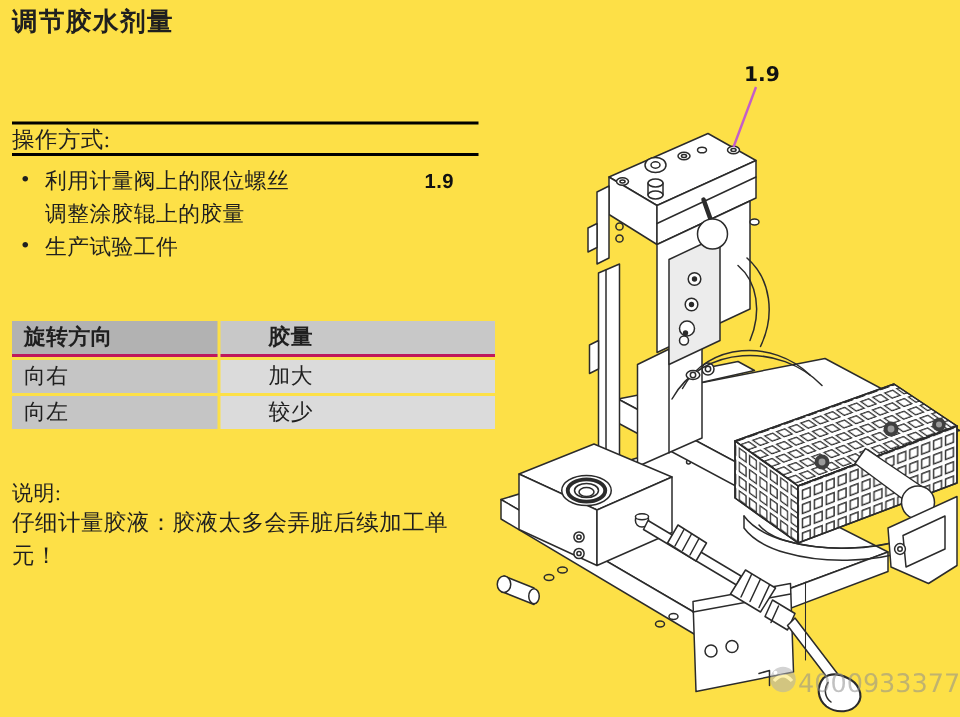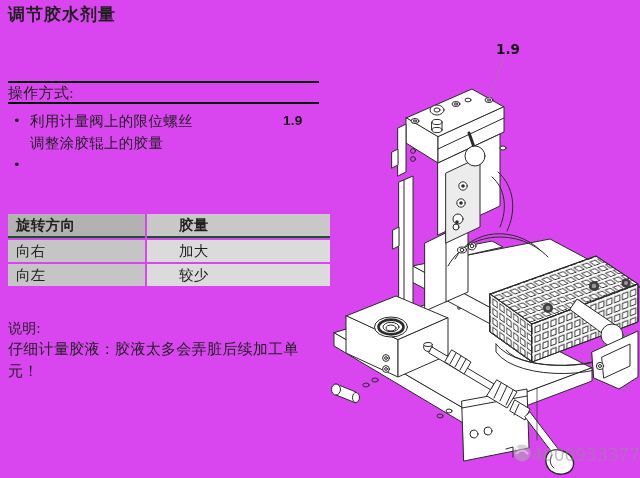--- a/index.html
+++ b/index.html
@@ -1,37 +1,37 @@
 <!DOCTYPE html>
 <html><head>
 <meta charset="utf-8">
 <style>
   html,body{margin:0;padding:0;background:#fff;}
   .page{
-    position:relative;width:640px;height:478px;background:#d946ef;
+    position:relative;width:640px;height:478px;background:#fde047;
     font-family:"Liberation Serif","DejaVu Serif",serif;color:#1f1f1f;
     overflow:hidden;
   }
   .title{position:absolute;left:8px;top:3px;font-size:17px;font-weight:bold;letter-spacing:1px;}
   .intro{position:absolute;left:8px;top:37px;font-size:15px;letter-spacing:0.3px;}
   .rule{position:absolute;left:8px;width:311px;height:2px;background:#000;}
   .rule-top{top:81px;}
   .rule-bottom{top:102px;}
   .op-heading{position:absolute;left:8px;top:84px;font-size:15px;letter-spacing:0.3px;}
   .op-list{position:absolute;left:8px;top:110px;width:312px;font-size:14.5px;line-height:22px;letter-spacing:0.3px;}
   .op-item{position:relative;padding-left:22px;}
   .op-bullet{position:absolute;left:5px;top:0;font-family:"DejaVu Sans",sans-serif;font-size:13px;}
   .op-ref{position:absolute;left:275px;top:0;font-family:"Liberation Sans","DejaVu Sans",sans-serif;font-weight:bold;font-size:13.5px;color:#111;}
   .rot-table{
     position:absolute;left:8px;top:214px;width:322px;
     display:grid;grid-template-columns:137px 183px;column-gap:2px;row-gap:2px;
     font-size:14.5px;letter-spacing:0.3px;
   }
   .rot-table .cell{height:22px;line-height:22px;}
-  .rot-table .th{font-weight:bold;border-bottom:2px solid #14532d;}
+  .rot-table .th{font-weight:bold;border-bottom:2px solid #be185d;}
   .rot-table .c1{padding-left:8px;background:#c5c5c5;}
   .rot-table .c2{padding-left:32px;background:#dbdbdb;}
   .rot-table .th.c1{background:#b2b2b2;}
   .rot-table .th.c2{background:#c8c8c8;}
   .note-heading{position:absolute;left:8px;top:320px;font-size:14px;font-weight:normal;letter-spacing:0.3px;}
   .note-body{position:absolute;left:8px;top:338px;width:298px;font-size:15px;line-height:22px;letter-spacing:0.3px;}
   .figure{position:absolute;left:320px;top:33px;width:320px;height:445px;}
   svg text{font-family:"DejaVu Sans","Liberation Sans",sans-serif;}
 </style>
 </head>
@@ -47,20 +47,21 @@
 
   <div class="op-list">
     <div class="op-item">
       <span class="op-bullet">•</span>
       <span>利用计量阀上的限位螺丝</span><br>
       <span>调整涂胶辊上的胶量</span>
       <span class="op-ref">1.9</span>
     </div>
     <div class="op-item">
       <span class="op-bullet">•</span>
+      <span>生产试验工件</span>
     </div>
   </div>
 
   <div class="rot-table">
     <div class="cell th c1">旋转方向</div>
     <div class="cell th c2">胶量</div>
     <div class="cell c1">向右</div>
     <div class="cell c2">加大</div>
     <div class="cell c1">向左</div>
     <div class="cell c2">较少</div>

